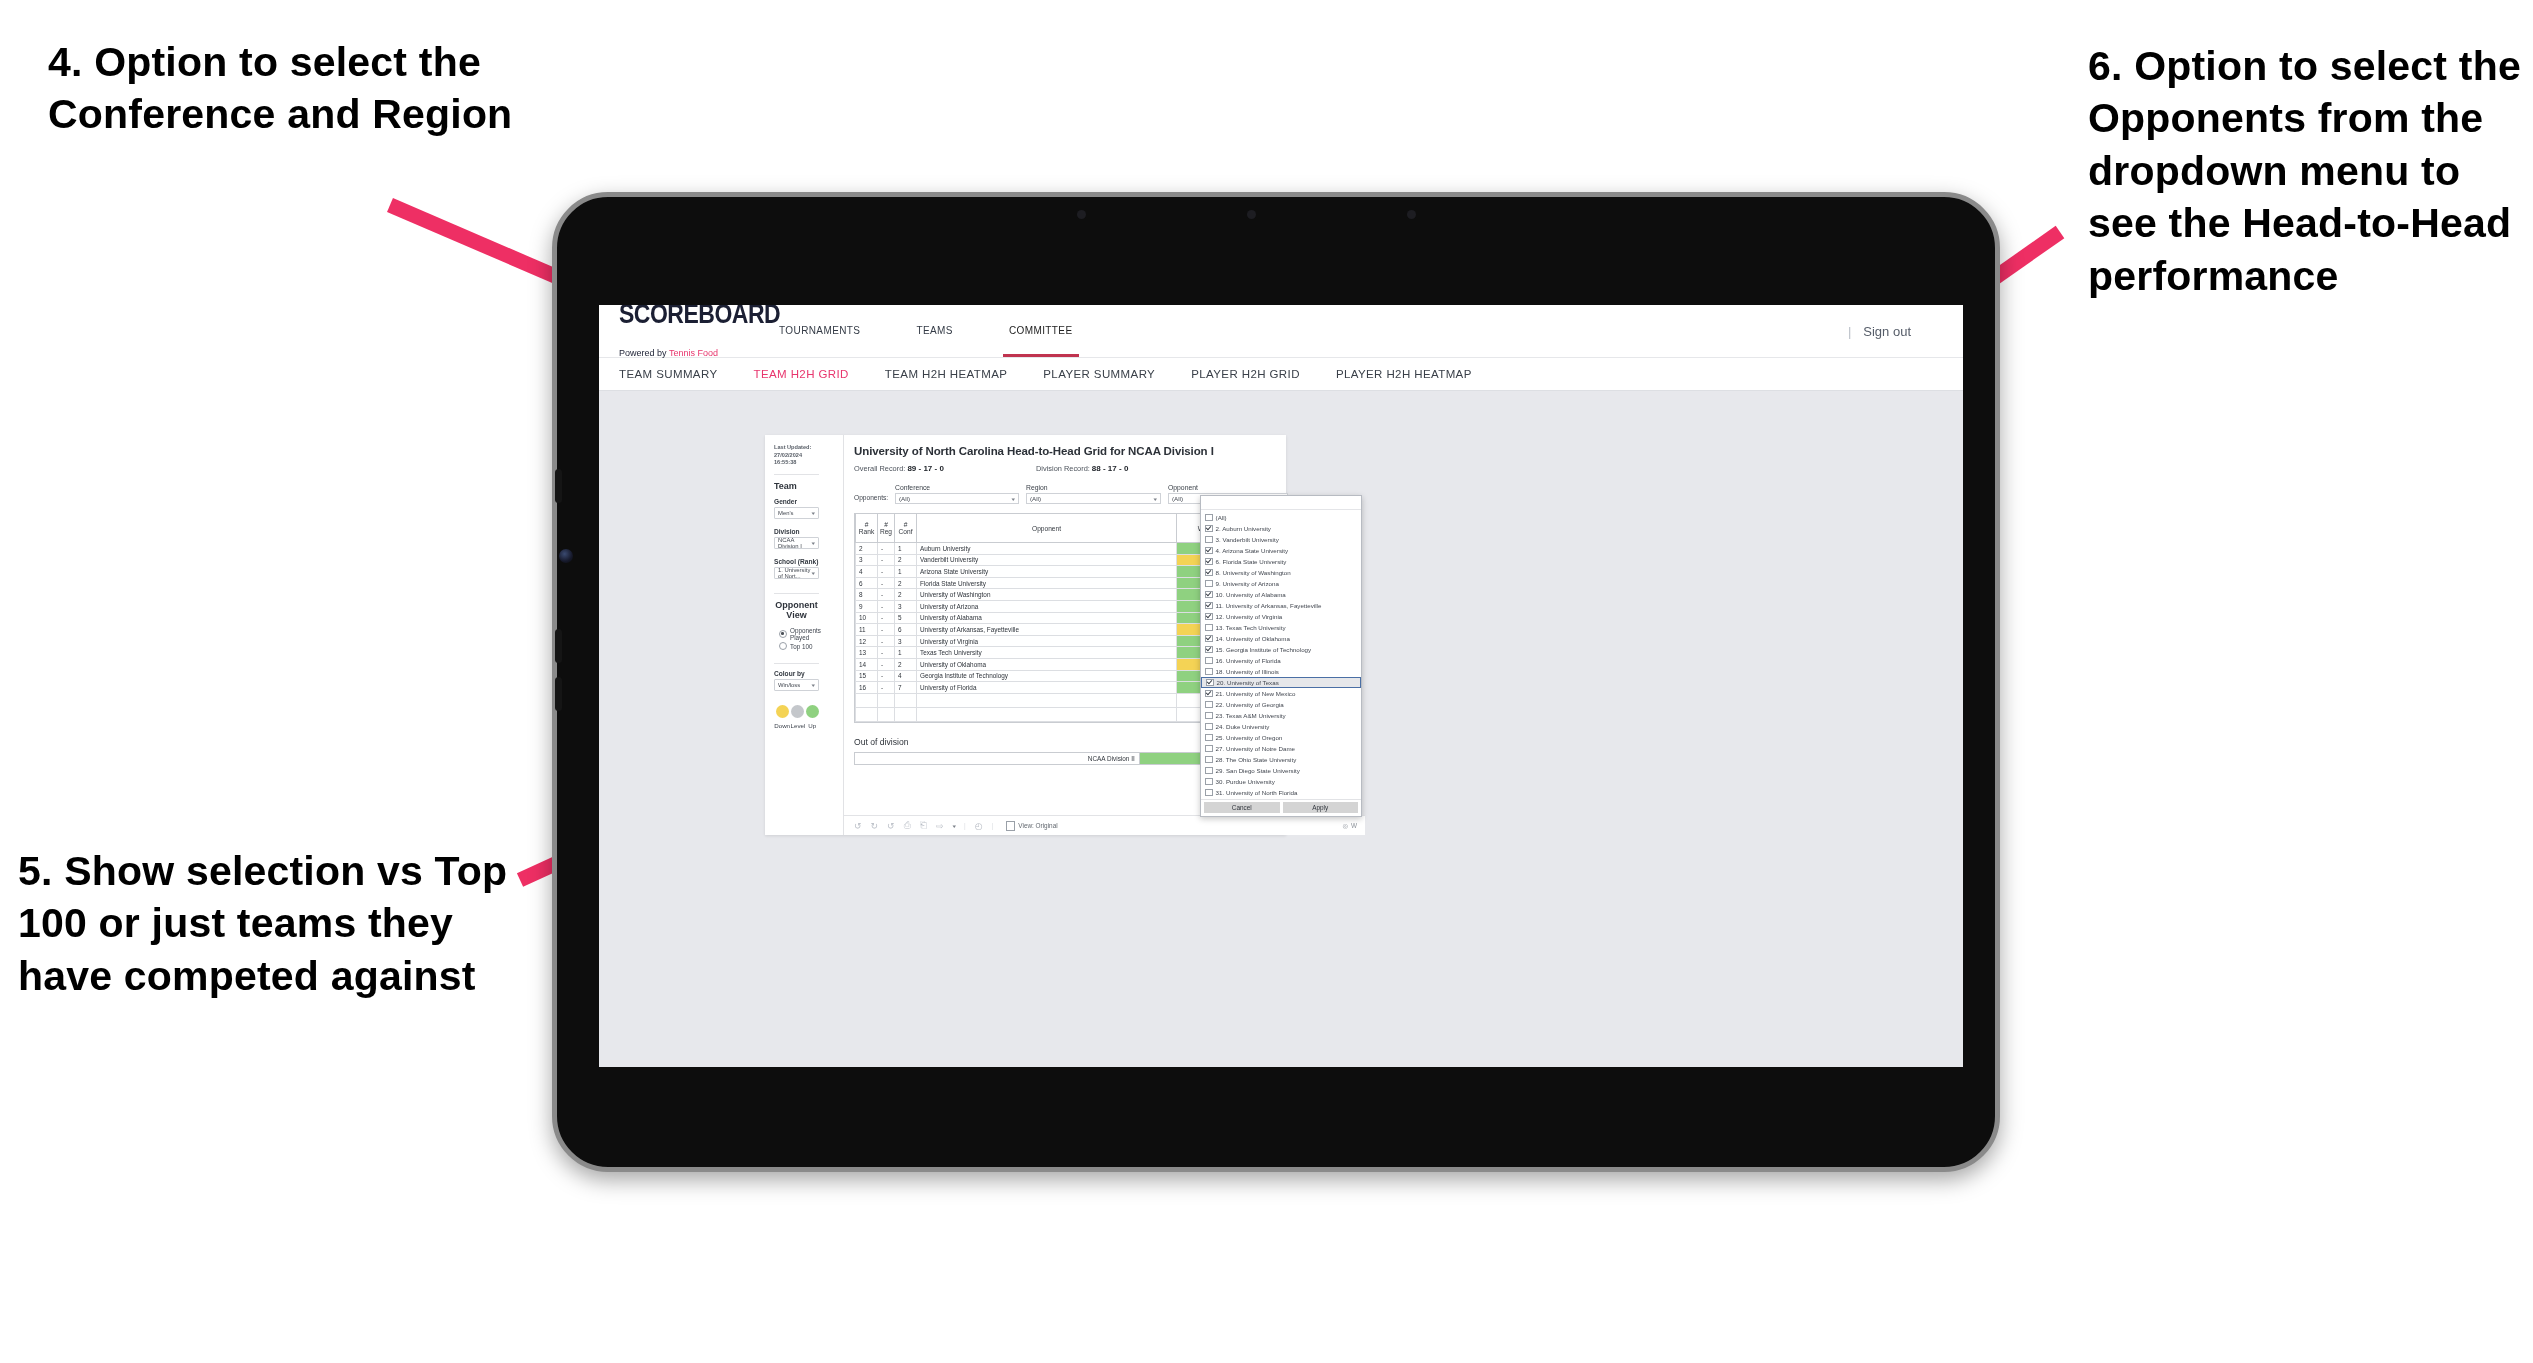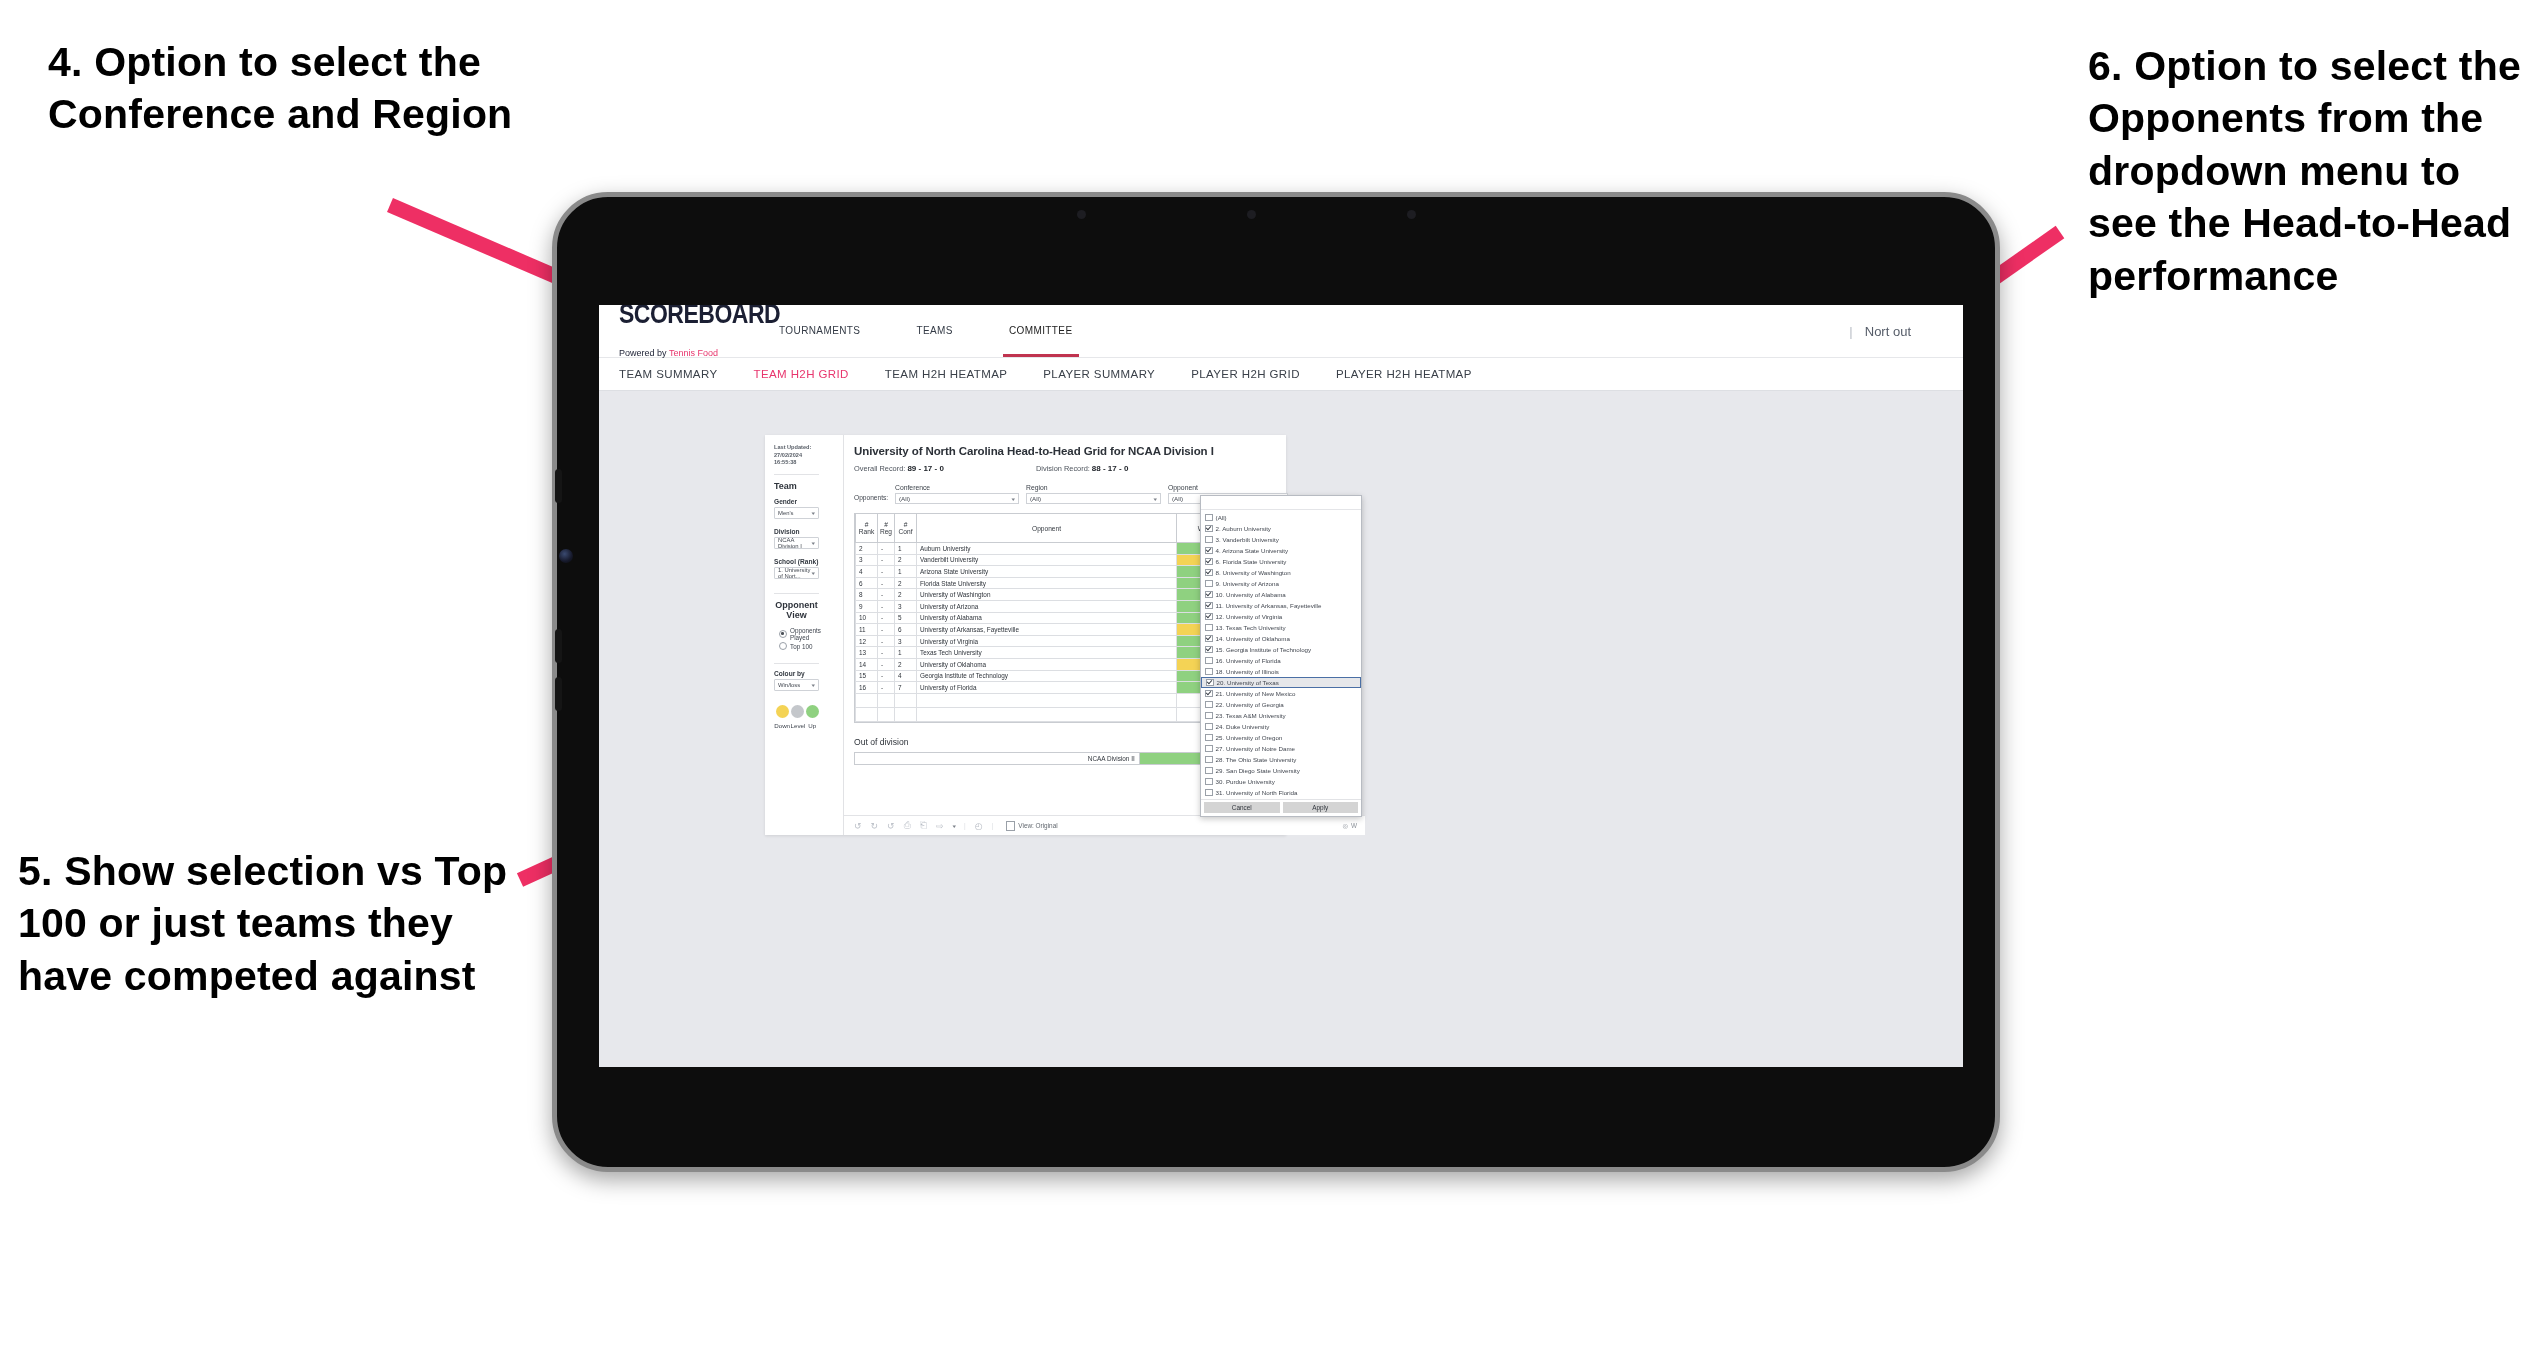--- a/index.html
+++ b/index.html
@@ -211,21 +211,21 @@
     <div id="topnav">
       <div id="logo-wrap">
         <div id="logo-title">SCOREBOARD</div>
         <div id="logo-sub"><span>Powered by </span><span class="accent">Tennis Food</span></div>
       </div>
       <div class="topnav-item">TOURNAMENTS</div>
       <div class="topnav-item">TEAMS</div>
       <div class="topnav-item active">COMMITTEE</div>
       <div id="signout-wrap">
         <span class="divider-v">|</span>
-        <span>Nort out</span>
+        <span>Sign out</span>
       </div>
     </div>
 
     <div id="subnav">
       <div class="subnav-item">TEAM SUMMARY</div>
       <div class="subnav-item active">TEAM H2H GRID</div>
       <div class="subnav-item">TEAM H2H HEATMAP</div>
       <div class="subnav-item">PLAYER SUMMARY</div>
       <div class="subnav-item">PLAYER H2H GRID</div>
       <div class="subnav-item">PLAYER H2H HEATMAP</div>

